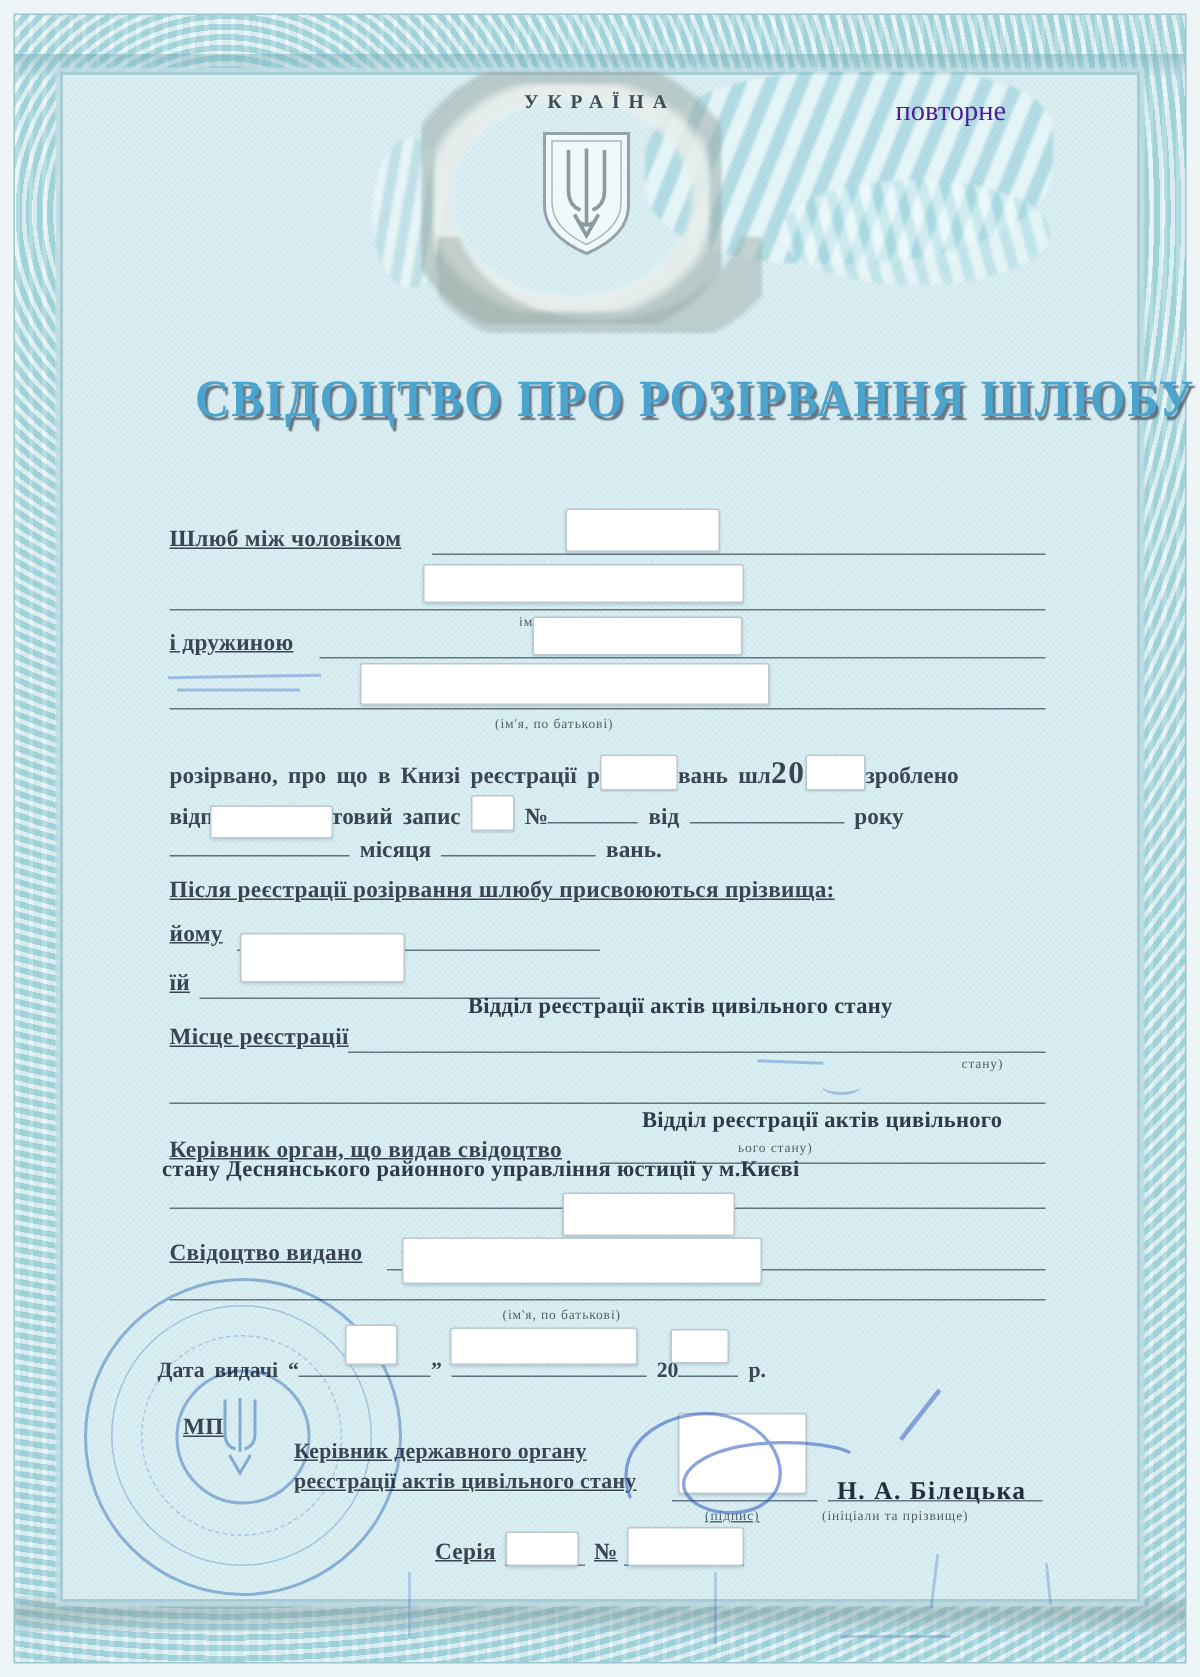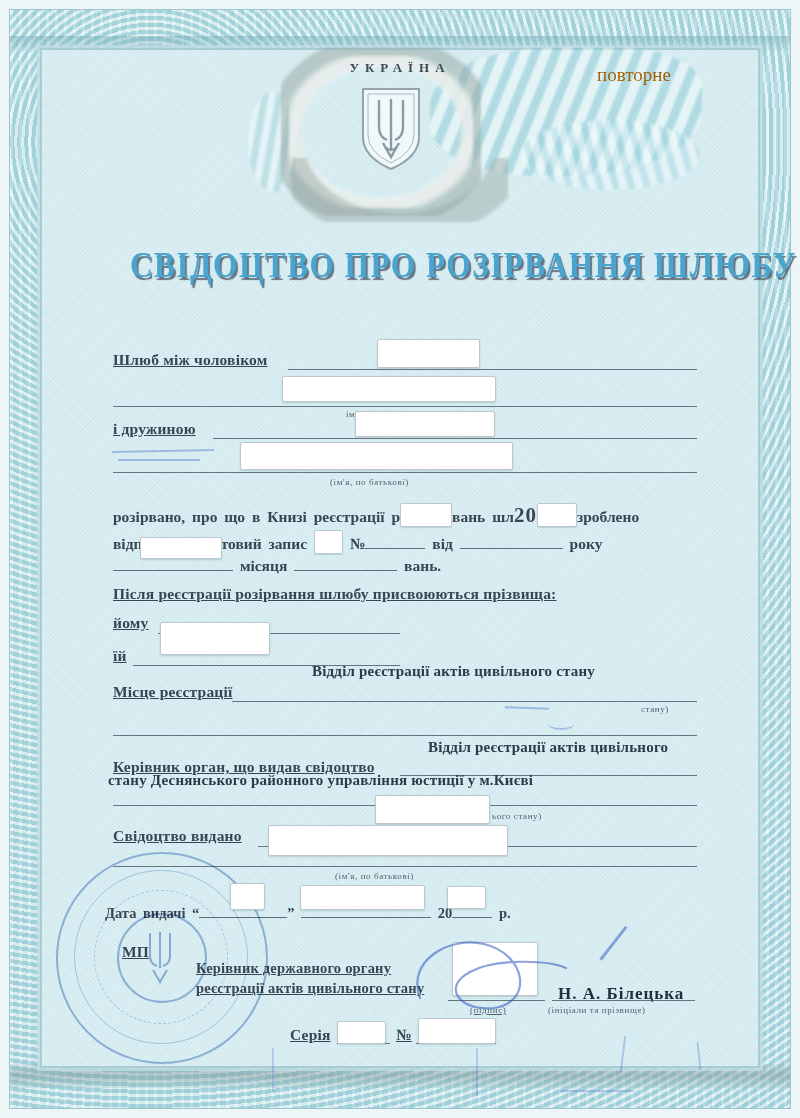--- a/index.html
+++ b/index.html
@@ -32,21 +32,21 @@
   .orn-ribbon-left{left:248px;top:92px;width:52px;height:100px;border-radius:50%;
     background:repeating-linear-gradient(100deg, rgba(150,200,210,.35) 0 7px, rgba(240,250,252,.55) 7px 14px);}
   .orn-wreath{left:281px;top:48px;width:200px;height:168px;
     background:radial-gradient(ellipse at center, transparent 56%, rgba(148,165,160,.50) 59% 80%, transparent 83%);}
   .orn-wreath-hl{left:289px;top:56px;width:184px;height:152px;
     background:radial-gradient(ellipse at center, transparent 60%, rgba(250,252,250,.7) 63% 72%, transparent 78%);filter:blur(1.5px);}
   .orn-swag{left:292px;top:158px;width:216px;height:64px;
     background:radial-gradient(ellipse at 50% -30%, transparent 62%, rgba(152,168,162,.45) 65% 85%, transparent 88%);}
   
   .country{font-weight:bold;font-size:13px;letter-spacing:6px;color:#3e4a55;text-align:center;}
-  .copy-note{font-size:19px;color:#a16207;}
+  .copy-note{font-size:19px;color:#4c1d95;}
   .title{width:600px;text-align:center;font-weight:bold;font-size:35px;letter-spacing:1.5px;
     color:#4aa4ce;text-shadow:2px 3px 1px rgba(84,95,112,.85);transform:scaleX(.9);transform-origin:50% 50%;white-space:nowrap;}
   .lb{font-weight:bold;font-size:15.5px;color:#3a4553;white-space:nowrap;letter-spacing:.2px;text-decoration:underline;}
   .vl{font-weight:bold;font-size:15px;color:#2c3a49;white-space:nowrap;letter-spacing:.2px;}
   .cp{font-size:9px;color:#54616d;letter-spacing:.6px;white-space:nowrap;}
   .rl{border-bottom:1.2px solid rgba(72,88,102,.8);height:0;}
   .rd{background:#fff;border:1px solid #bcc8ce;border-radius:2px;box-shadow:0 1px 2px rgba(80,110,120,.25);z-index:6;}
   .pl{font-weight:bold;font-size:15.5px;color:#3a4553;white-space:nowrap;word-spacing:3px;}
   .ri{display:inline-block;background:#fff;border:1px solid #bcc8ce;border-radius:2px;vertical-align:-5px;box-shadow:0 1px 1px rgba(80,110,120,.2);}
   .us{display:inline-block;border-bottom:1.2px solid rgba(72,88,102,.85);height:13px;}
@@ -132,21 +132,21 @@
   <div class="abs cp" style="left:641px;top:704px;">стану)</div>
   <div class="abs ink" style="left:505px;top:707px;width:44px;height:2px;transform:rotate(2deg);"></div>
   <div class="abs ink" style="left:548px;top:718px;width:26px;height:10px;background:none;border-bottom:2px solid rgba(62,102,196,.35);border-radius:50%;"></div>
   <div class="abs rl" style="left:113px;top:735px;width:584px;"></div>
 
   <div class="abs vl" style="left:428px;top:739px;">Відділ реєстрації актів цивільного</div>
   <div class="abs lb" style="left:113px;top:758px;">Керівник орган, що видав свідоцтво</div>
   <div class="abs rl" style="left:400px;top:775px;width:297px;"></div>
   <div class="abs vl" style="left:108px;top:772px;">стану Деснянського районного управління юстиції у м.Києві</div>
   <div class="abs rl" style="left:113px;top:805px;width:584px;"></div>
-  <div class="abs cp" style="left:492px;top:811px;">ього стану)</div>
+  <div class="abs cp" style="left:492px;top:760px;">ього стану)</div>
   <div class="abs rd" style="left:375px;top:795px;width:113px;height:27px;"></div>
 
   <div class="abs lb" style="left:113px;top:827px;">Свідоцтво видано</div>
   <div class="abs rl" style="left:258px;top:846px;width:439px;"></div>
   <div class="abs rd" style="left:268px;top:825px;width:238px;height:29px;"></div>
   <div class="abs rl" style="left:113px;top:866px;width:584px;"></div>
   <div class="abs cp" style="left:335px;top:871px;">(ім'я, по батькові)</div>
 
   <div class="abs rd" style="left:230px;top:883px;width:33px;height:25px;"></div>
   <div class="abs rd" style="left:300px;top:885px;width:123px;height:23px;"></div>

